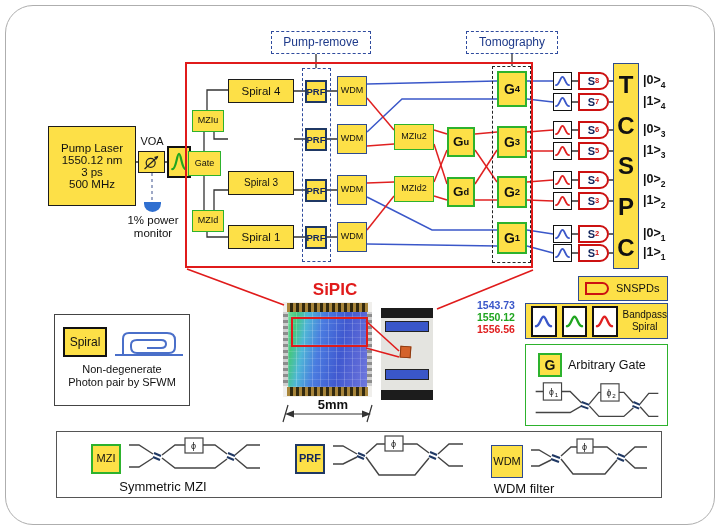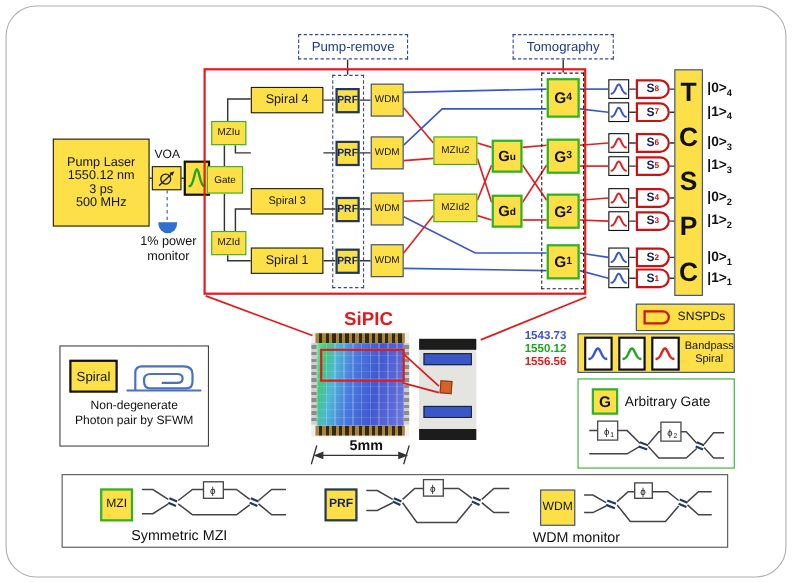--- a/index.html
+++ b/index.html
@@ -379,21 +379,21 @@
         <path d="M2,12 H10 L22,19 M2,28 H10 L22,22"></path>
         <path d="M32,18 L42,9 H78 L88,17 M32,21 L44,36 H76 L88,22"></path>
         <path d="M96,18 L106,9 H118 M96,21 L106,30 H118"></path>
       </g>
       <g stroke="#1f3864" stroke-width="2" fill="none">
         <path d="M23,17 L31,20 M22,21 L30,24 M89,16 L96,19 M88,20 L95,23"></path>
       </g>
       <rect x="48" y="1" width="16" height="14" fill="#fff" stroke="#444" stroke-width="1.2"></rect>
       <text x="53" y="12" class="svgphi">ϕ</text>
     </svg>
-    <div class="t" style="left:412px;top:50px;width:110px;text-align:center;font-size:13px;position:absolute;">WDM monitor</div>
+    <div class="t" style="left:412px;top:50px;width:110px;text-align:center;font-size:13px;position:absolute;">WDM filter</div>
   </div>
 
   <svg class="overlay" width="720" height="530">
     <g stroke="#e01b1b" stroke-width="1.6" fill="none">
       <path d="M187,269 L284,305"></path>
       <path d="M533,270 L437,309"></path>
       <path d="M366,321 L399,351"></path>
       <path d="M366,348 L399,357"></path>
     </g>
     <g stroke="#333" stroke-width="1.2" fill="none">

